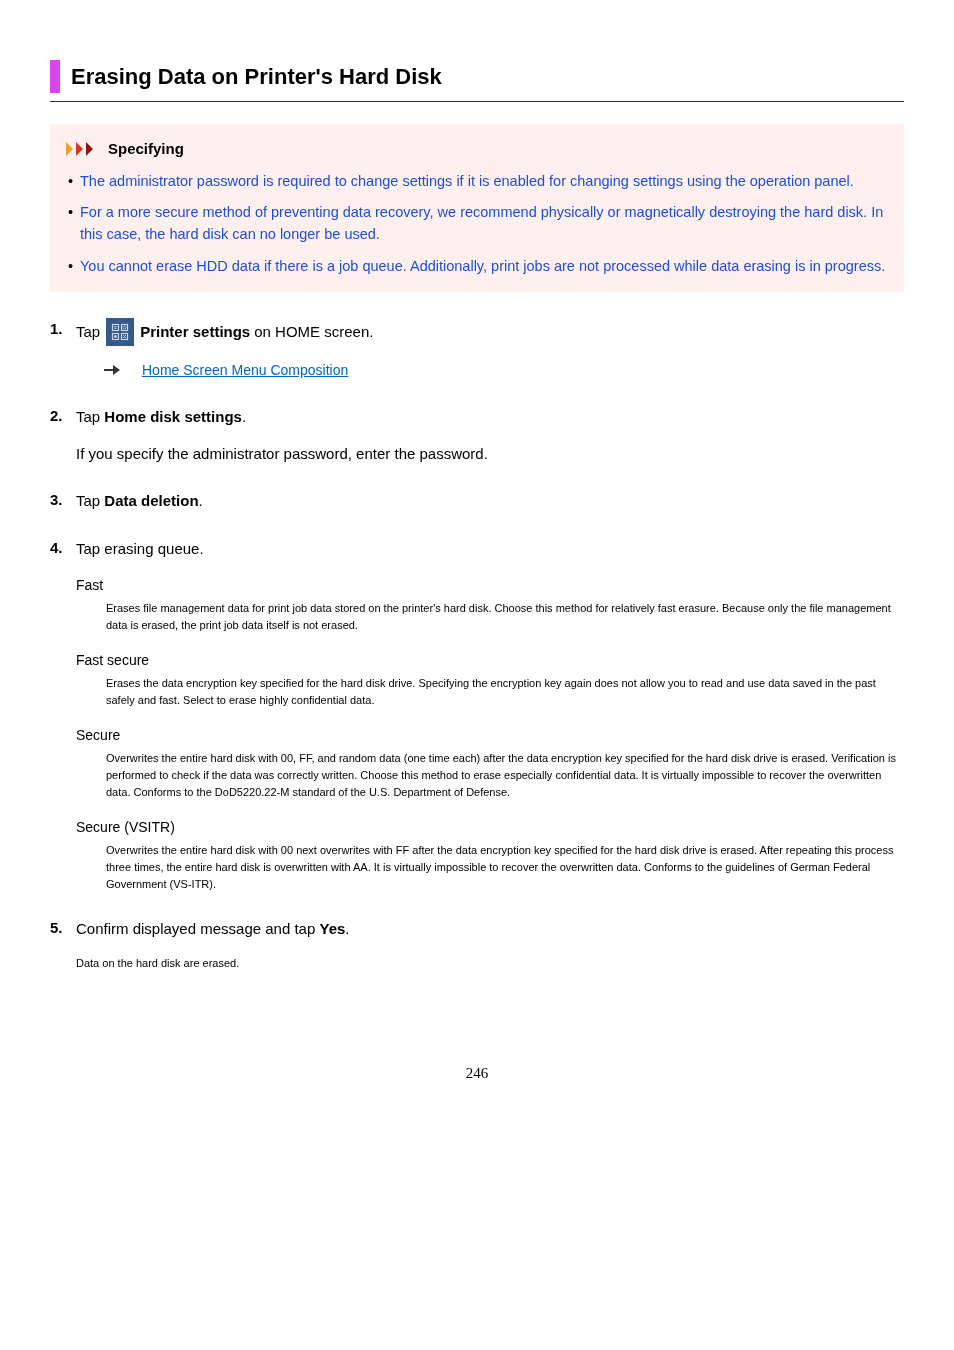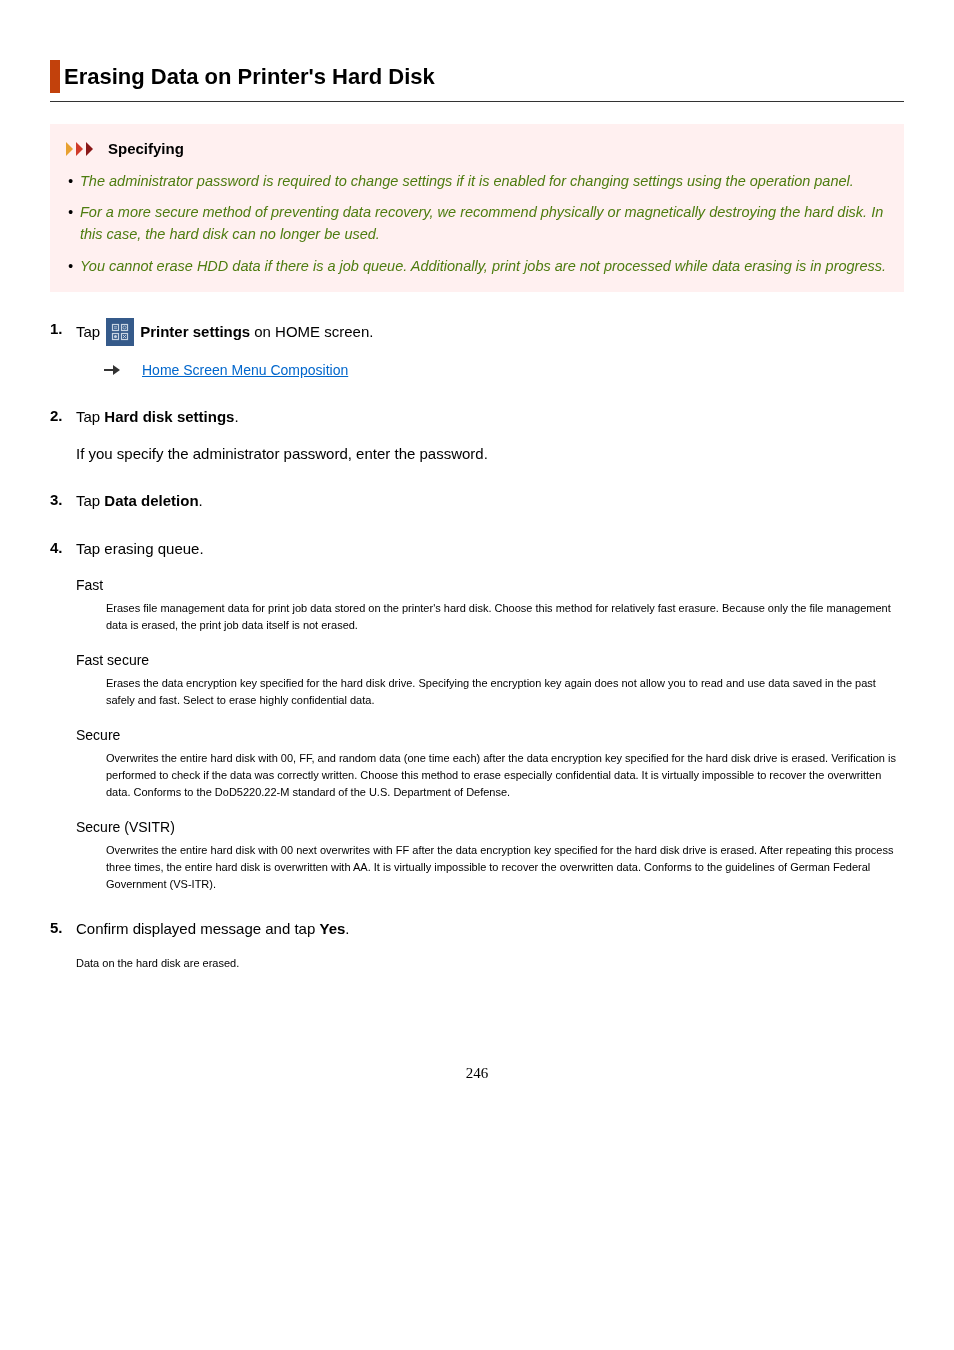--- a/index.html
+++ b/index.html
@@ -10,22 +10,22 @@
   body {
     font-family: Arial, Helvetica, sans-serif;
     background: #ffffff;
     color: #000000;
     padding: 60px 50px 40px 50px;
     font-size: 14.5px;
     line-height: 1.5;
     width: 954px;
   }
   .page-title-wrapper {
-    border-left: 10px solid #c2410c;
-    padding-left: 4px;
+    border-left: 10px solid #d946ef;
+    padding-left: 11px;
     margin-bottom: 8px;
   }
   .page-title {
     font-size: 22px;
     font-weight: bold;
     color: #000;
   }
   .title-underline {
     height: 1px;
     background: #333;
@@ -51,22 +51,21 @@
     color: #000;
   }
   .important-box ul {
     list-style: none;
     padding-left: 0;
   }
   .important-box li {
     position: relative;
     padding-left: 14px;
     margin-bottom: 10px;
-    color: #4d7c0f;
-    font-style: italic;
+    color: #1d4ed8;
   }
   .important-box li:last-child {
     margin-bottom: 0;
   }
   .important-box li::before {
     content: "•";
     position: absolute;
     left: 2px;
     top: 0;
     color: #000;
@@ -219,21 +218,21 @@
           <line x1="0" y1="6" x2="10" y2="6" stroke="#333" stroke-width="2"></line>
           <polygon points="9,1 16,6 9,11" fill="#333"></polygon>
         </svg>
       </span>
       <span class="link">Home Screen Menu Composition</span>
     </div>
   </li>
 
   <li>
     <div class="step-line-plain">
-      <span>Tap </span><span class="bold">Hard disk settings</span><span>.</span>
+      <span>Tap </span><span class="bold">Home disk settings</span><span>.</span>
     </div>
     <div class="sub-note">If you specify the administrator password, enter the password.</div>
   </li>
 
   <li>
     <div class="step-line-plain">
       <span>Tap </span><span class="bold">Data deletion</span><span>.</span>
     </div>
   </li>
 

